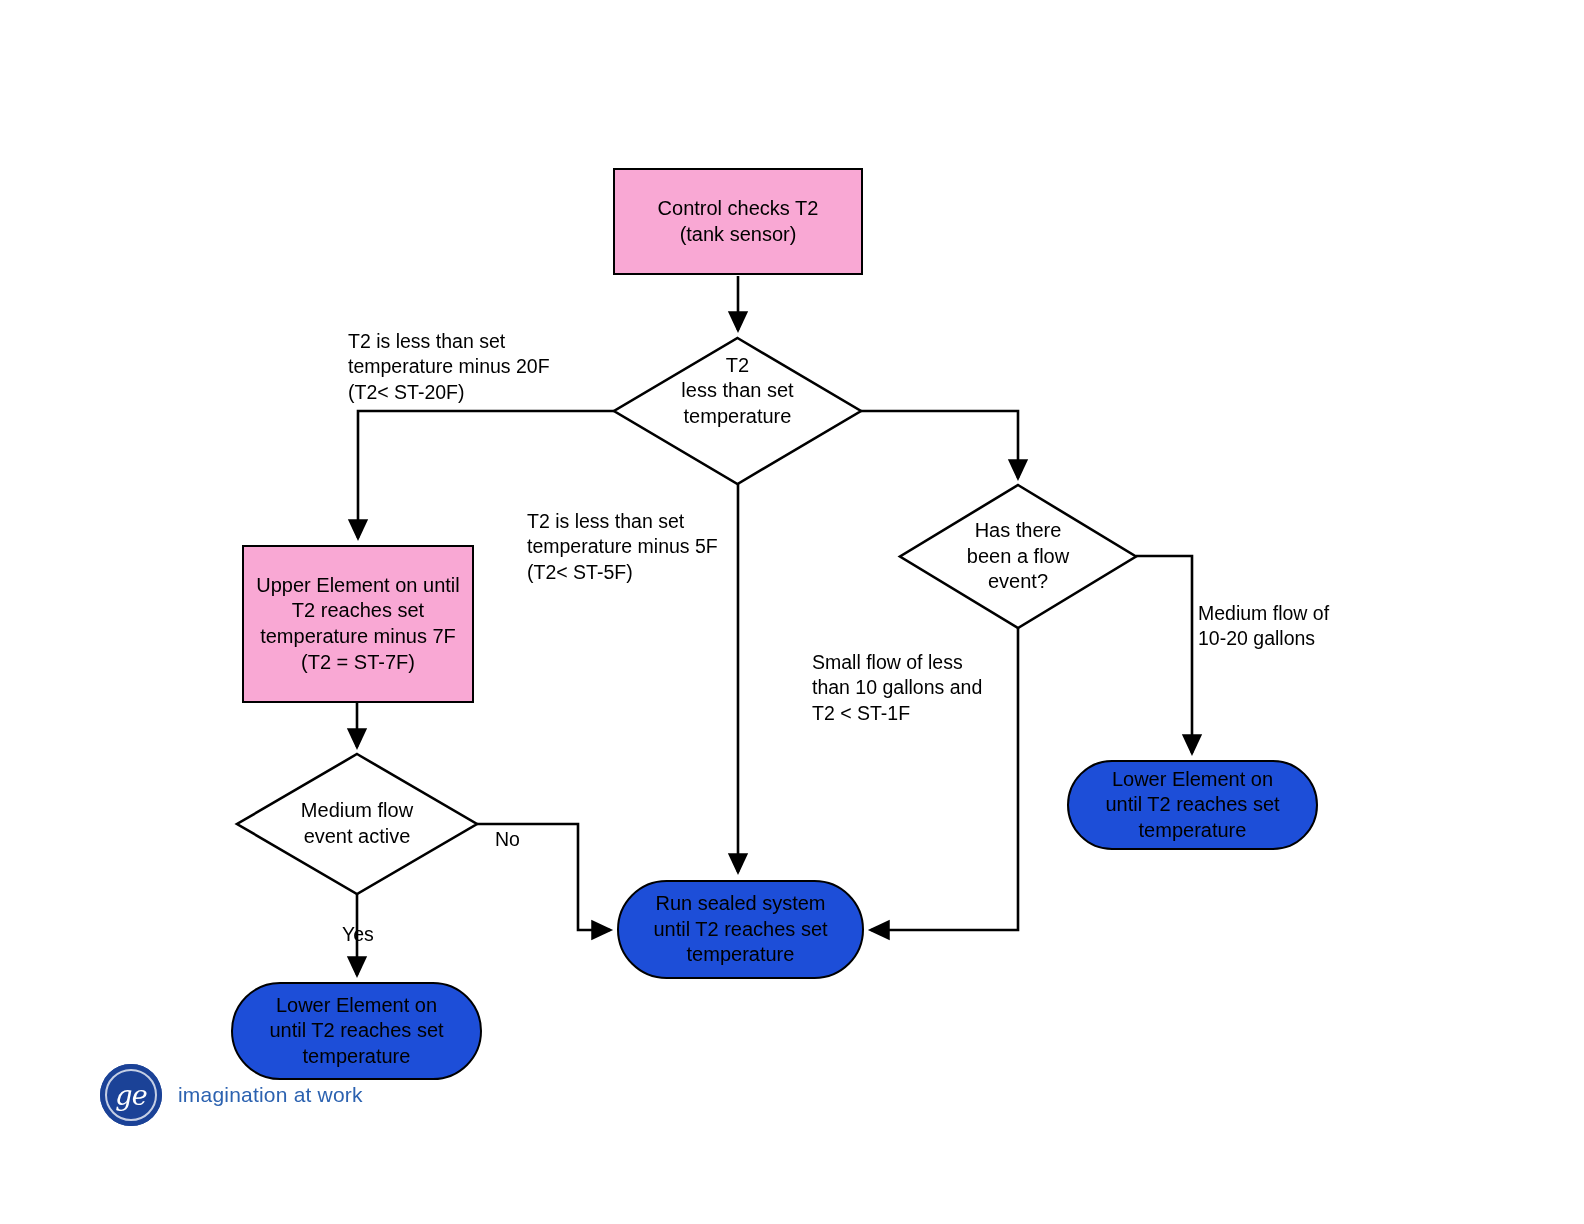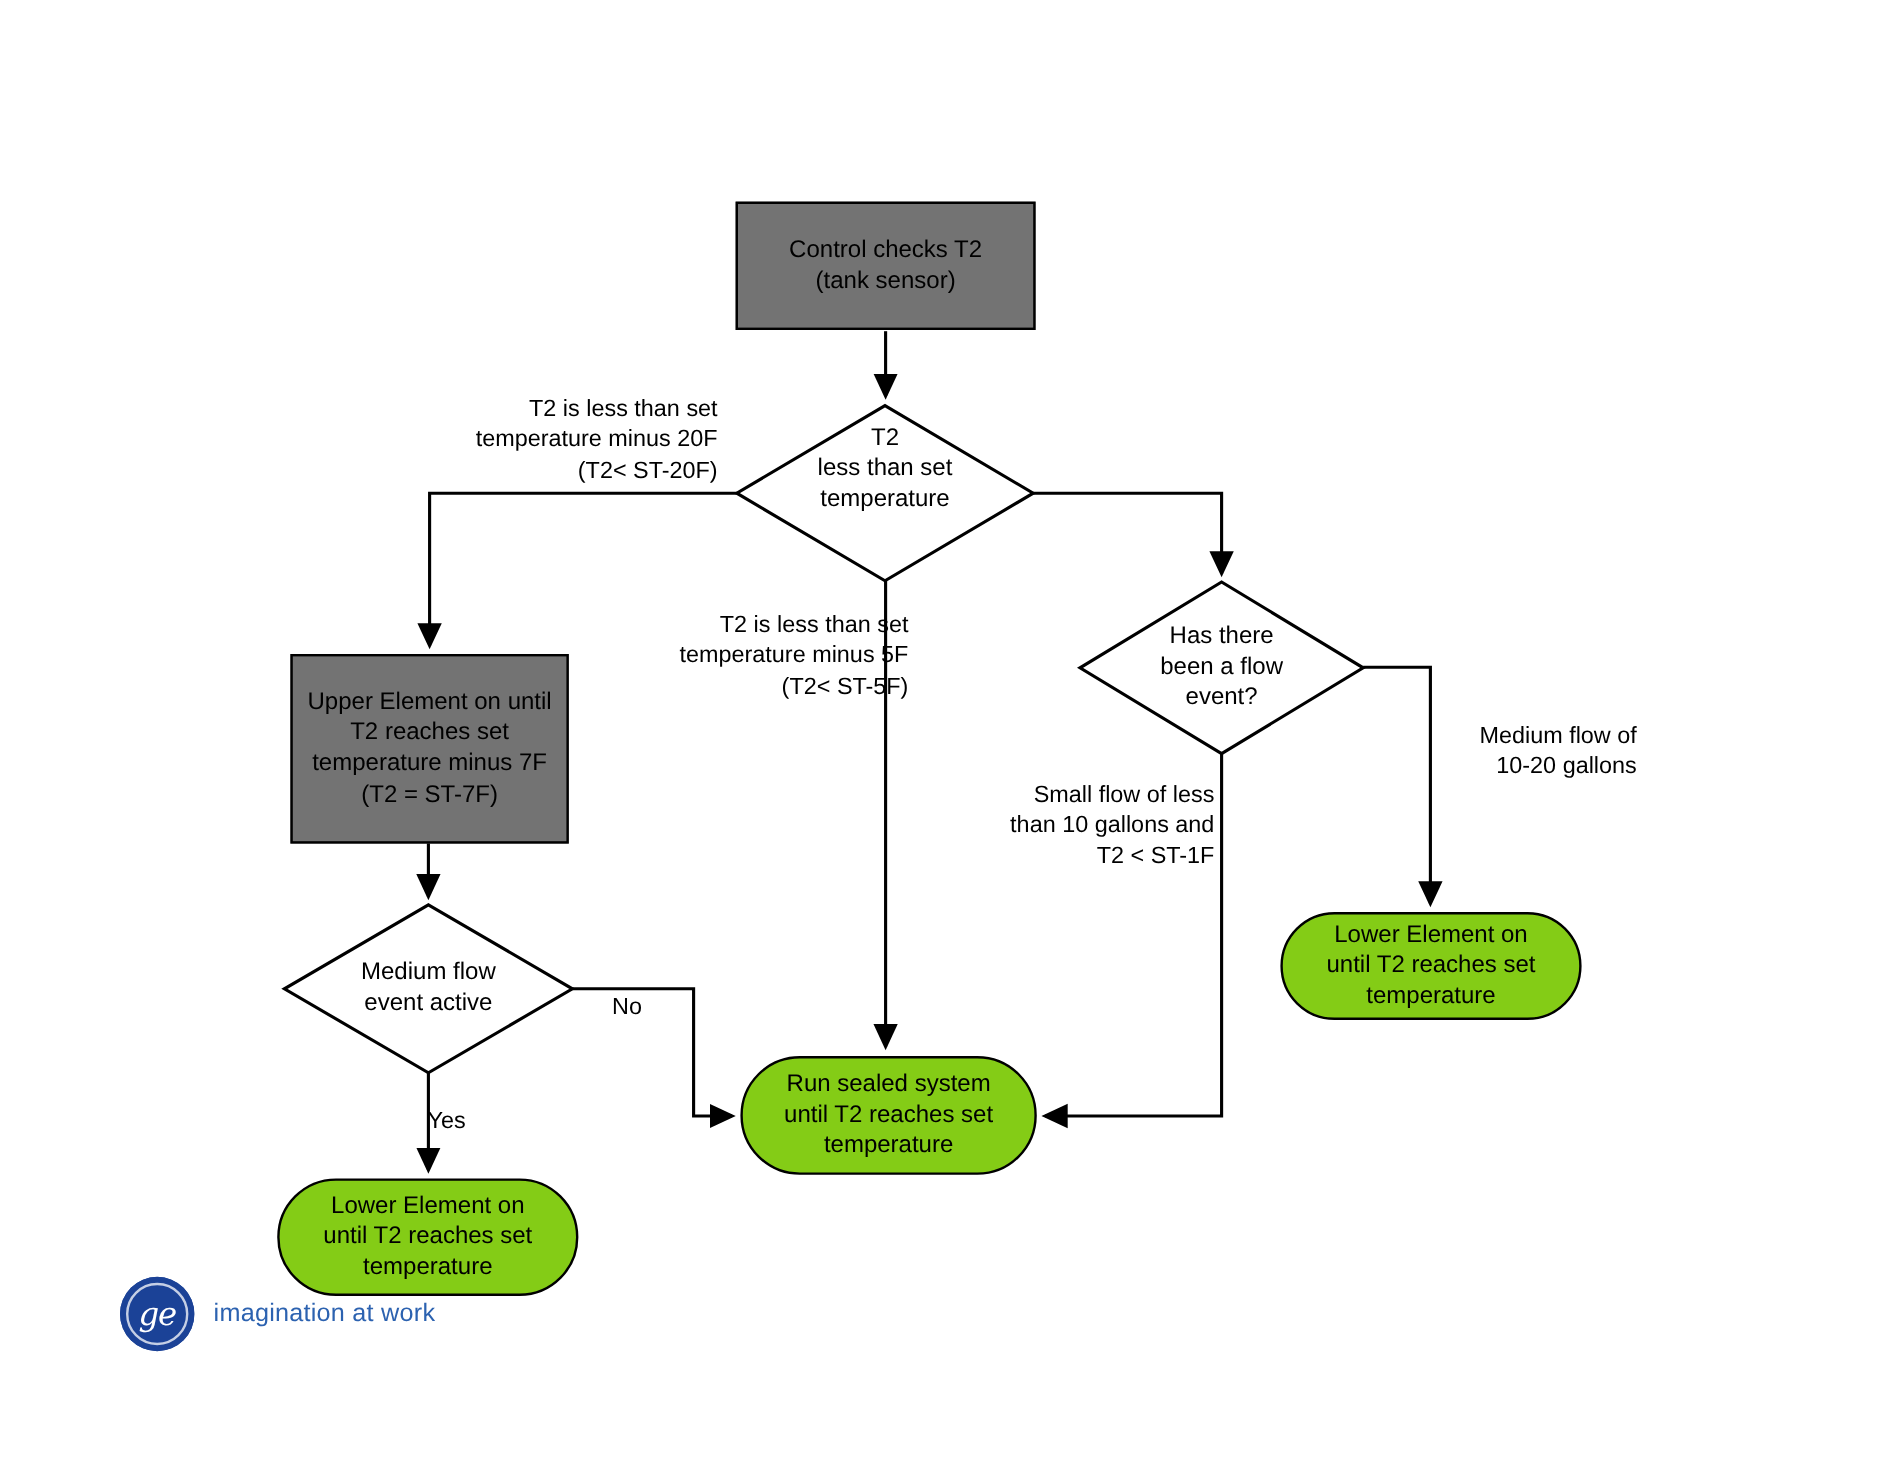--- a/index.html
+++ b/index.html
@@ -34,43 +34,43 @@
     display: flex;
     align-items: center;
     justify-content: center;
     text-align: center;
     line-height: 1.28;
     white-space: pre-line;
     color: #000;
   }
   .node.process {
     border: 2.2px solid #000;
-    background: #737373;
+    background: #f9a8d4;
     font-size: 20px;
   }
   .node.terminal {
     border: 2.2px solid #000;
-    background: #84cc16;
+    background: #1d4ed8;
     border-radius: 999px;
     font-size: 20px;
   }
   .node.decision {
     background: transparent;
     font-size: 20px;
     z-index: 3;
   }
   .decision .dtext {
     position: relative;
     z-index: 3;
   }
   .edge-label {
     position: absolute;
     font-size: 19.5px;
     line-height: 1.3;
-    text-align: right;
+    text-align: left;
     white-space: pre-line;
     color: #000;
   }
   .ge-logo {
     position: absolute;
     display: flex;
     align-items: center;
   }
   .ge-mark {
     width: 62px;

